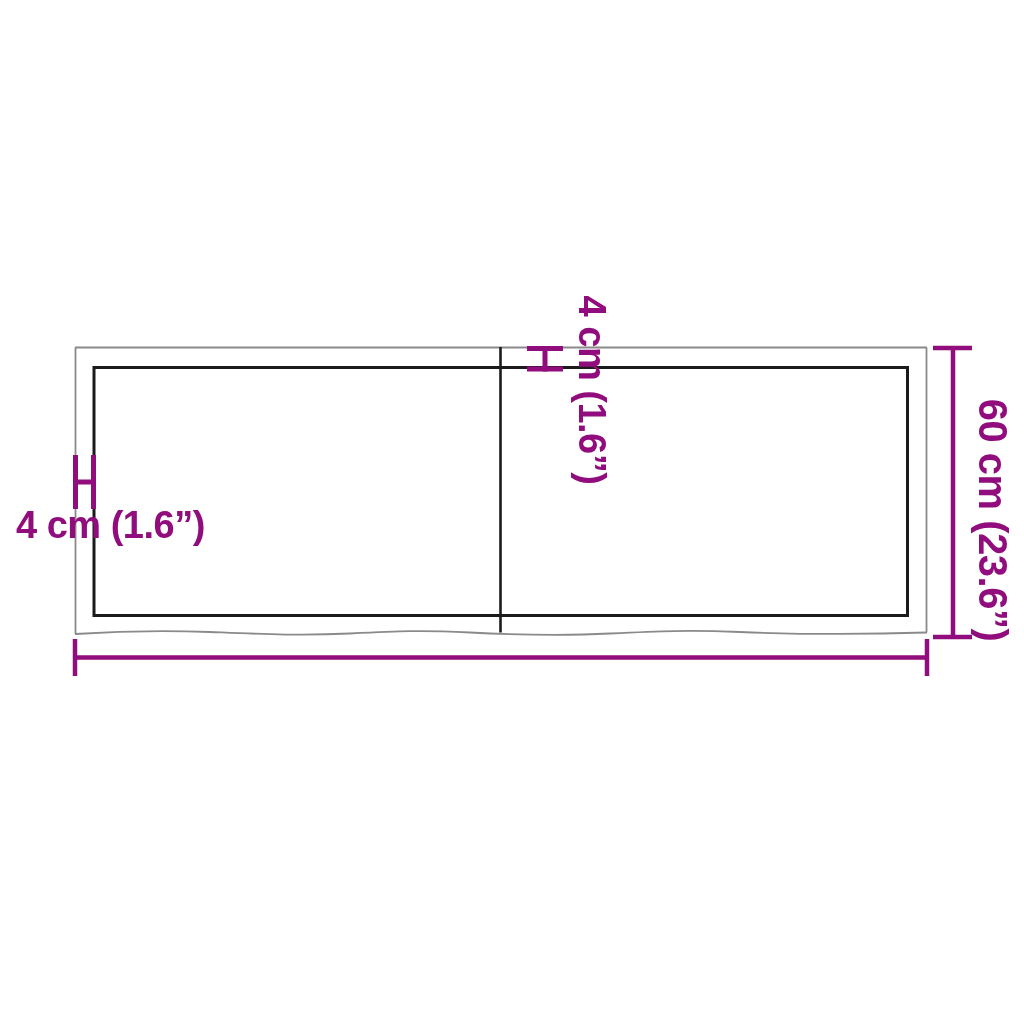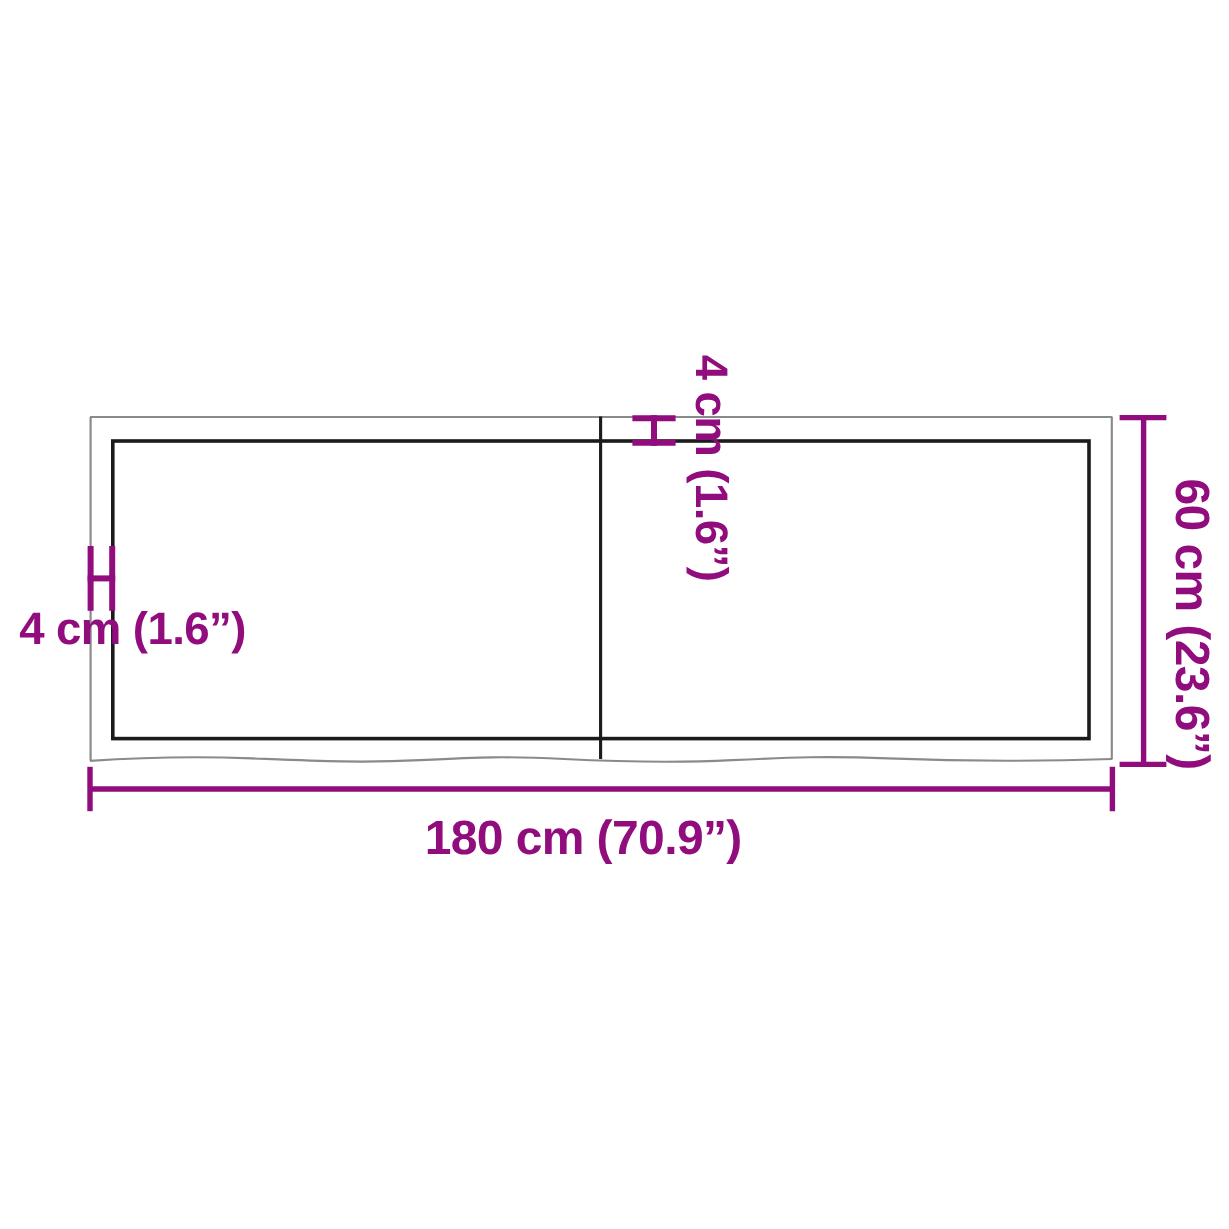--- a/index.html
+++ b/index.html
@@ -77,21 +77,20 @@
       <line x1="933" y1="637" x2="972" y2="637"></line>
     </g>
 
     <g class="stroke-magenta" stroke-width="4.5">
       <line x1="75" y1="657.5" x2="927" y2="657.5"></line>
       <line x1="75" y1="639" x2="75" y2="676"></line>
       <line x1="927" y1="639" x2="927" y2="676"></line>
     </g>
   </svg>
 
-  <div class="dim-label center-x" style="left:486px; top:679px;">180 cm (70.9”)</div>
 
   <div class="dim-label rot" style="left:993px; top:520px;">60 cm (23.6”)</div>
 
   <div class="dim-label small" style="left:16px; top:506px;">4 cm (1.6”)</div>
 
   <div class="dim-label small rot" style="left:592px; top:390px;">4 cm (1.6”)</div>
 
 </div>
 
 </body></html>

